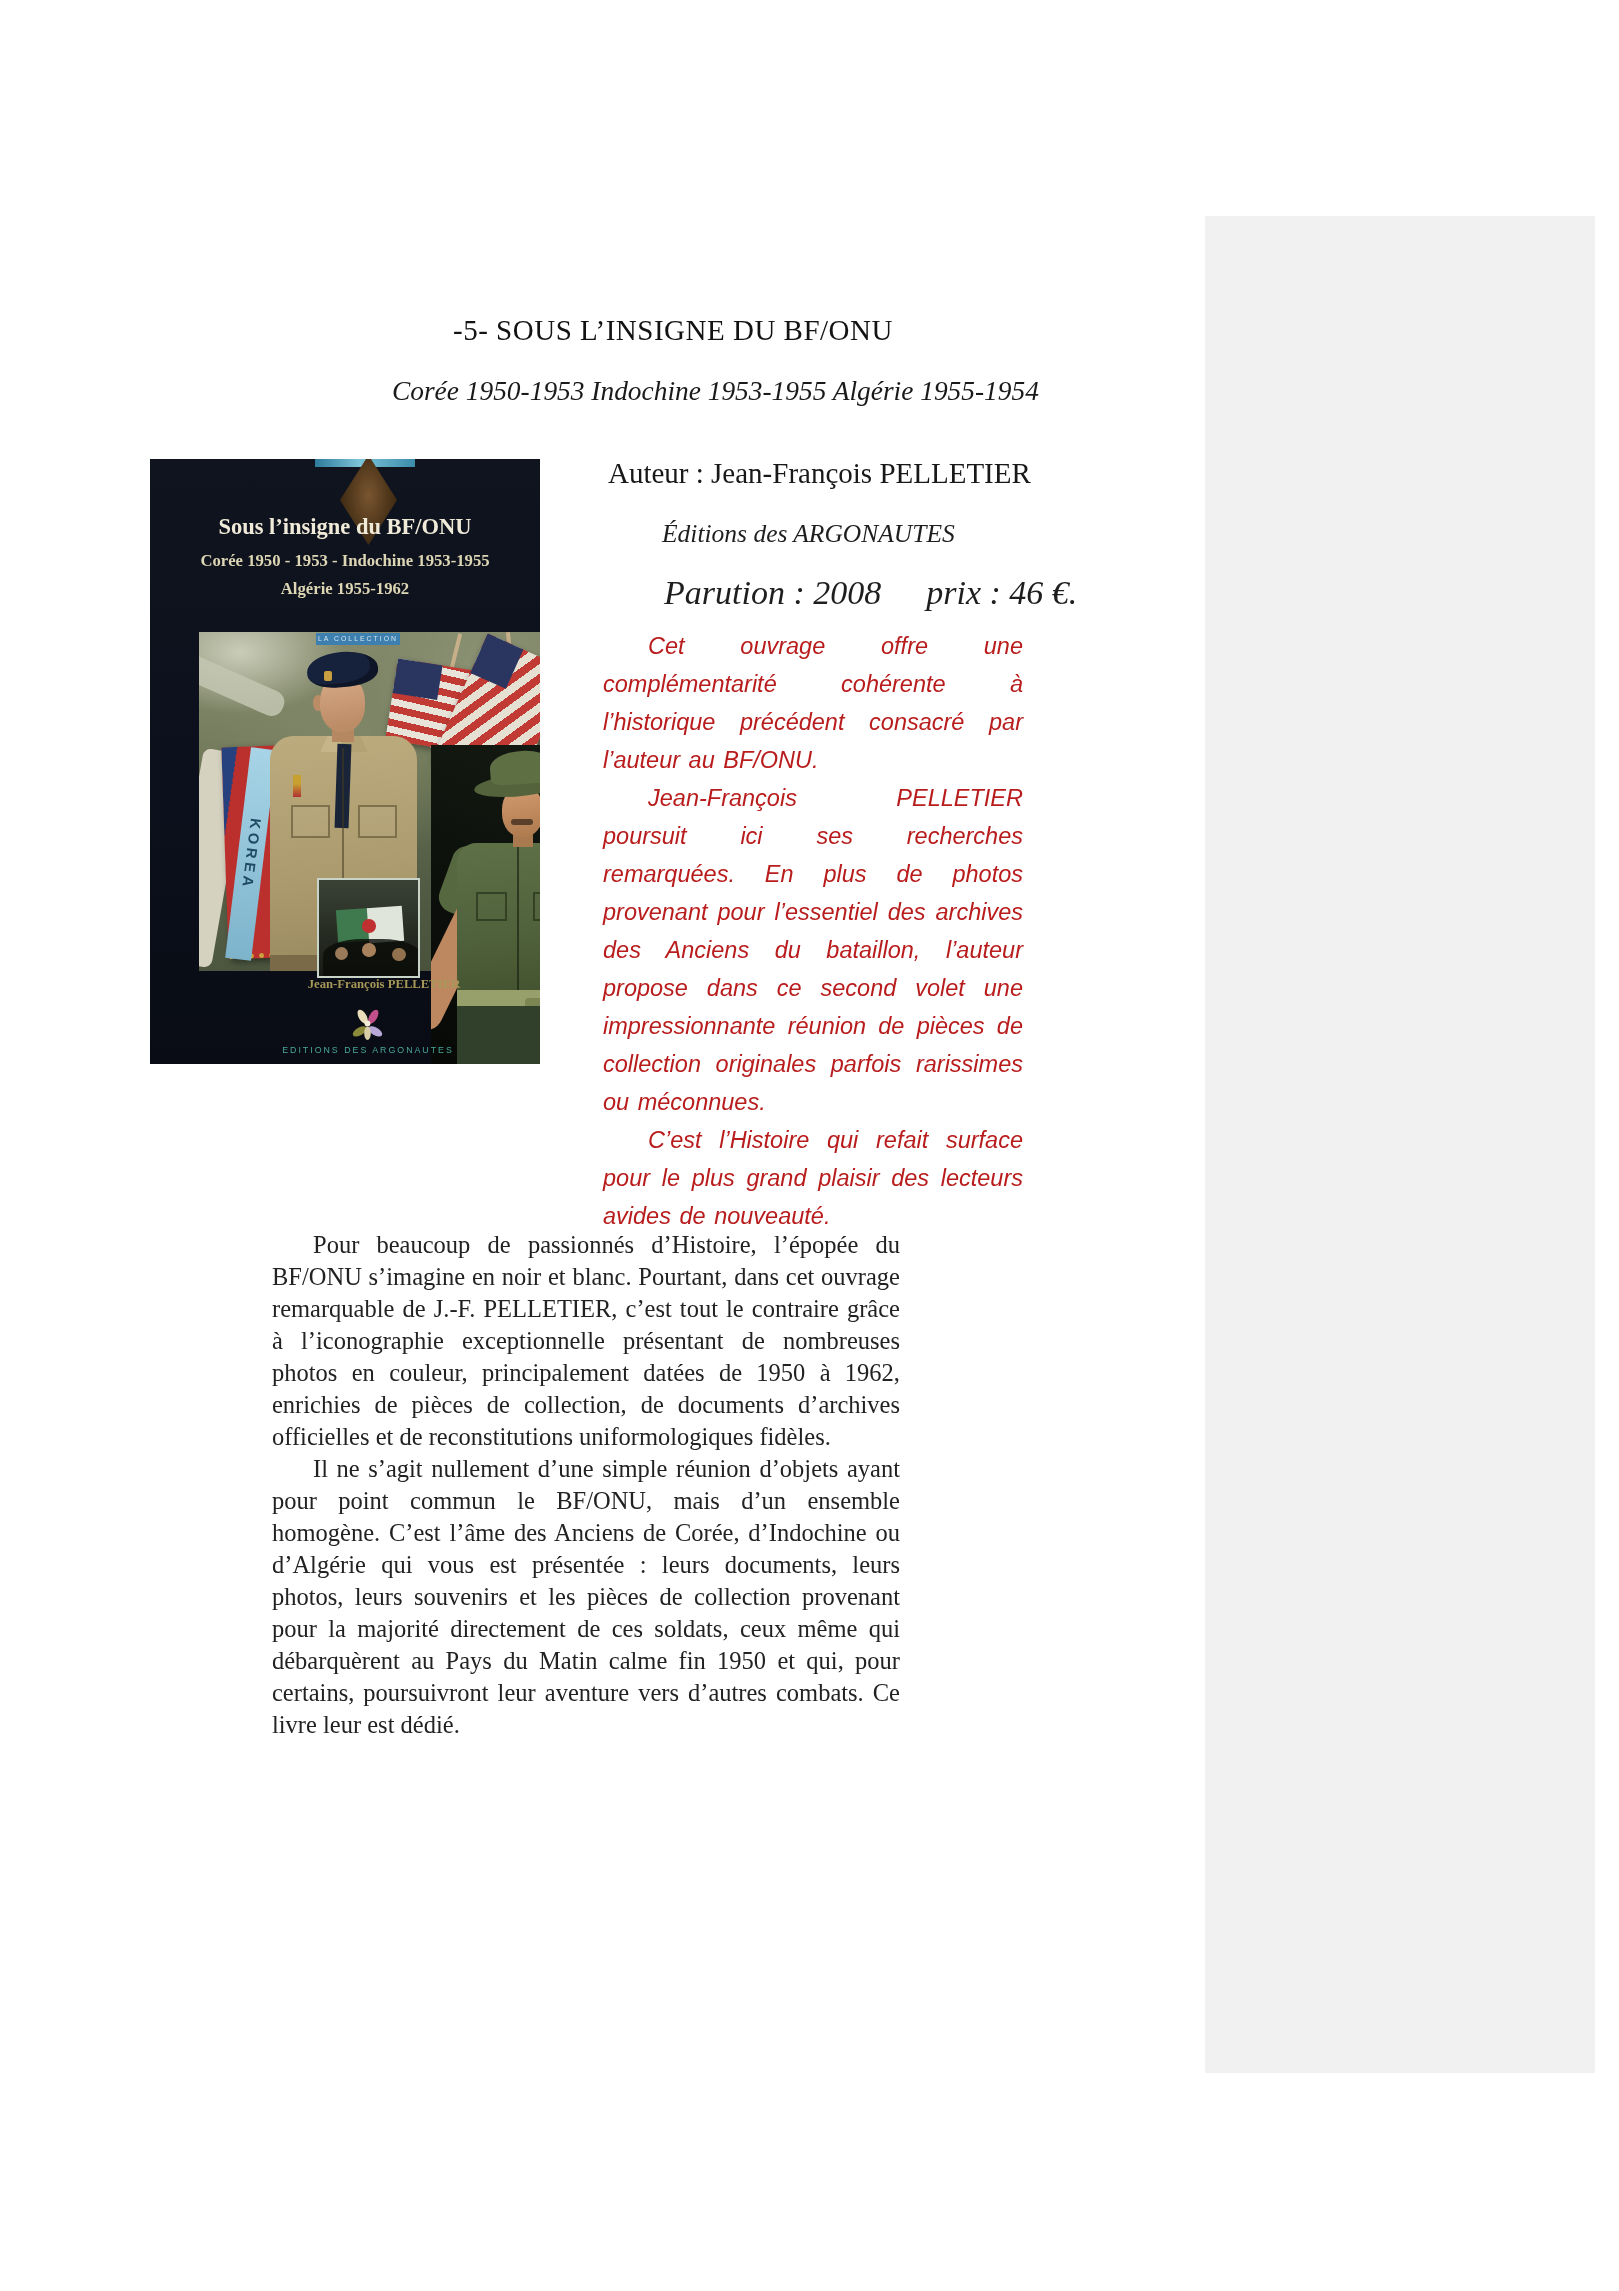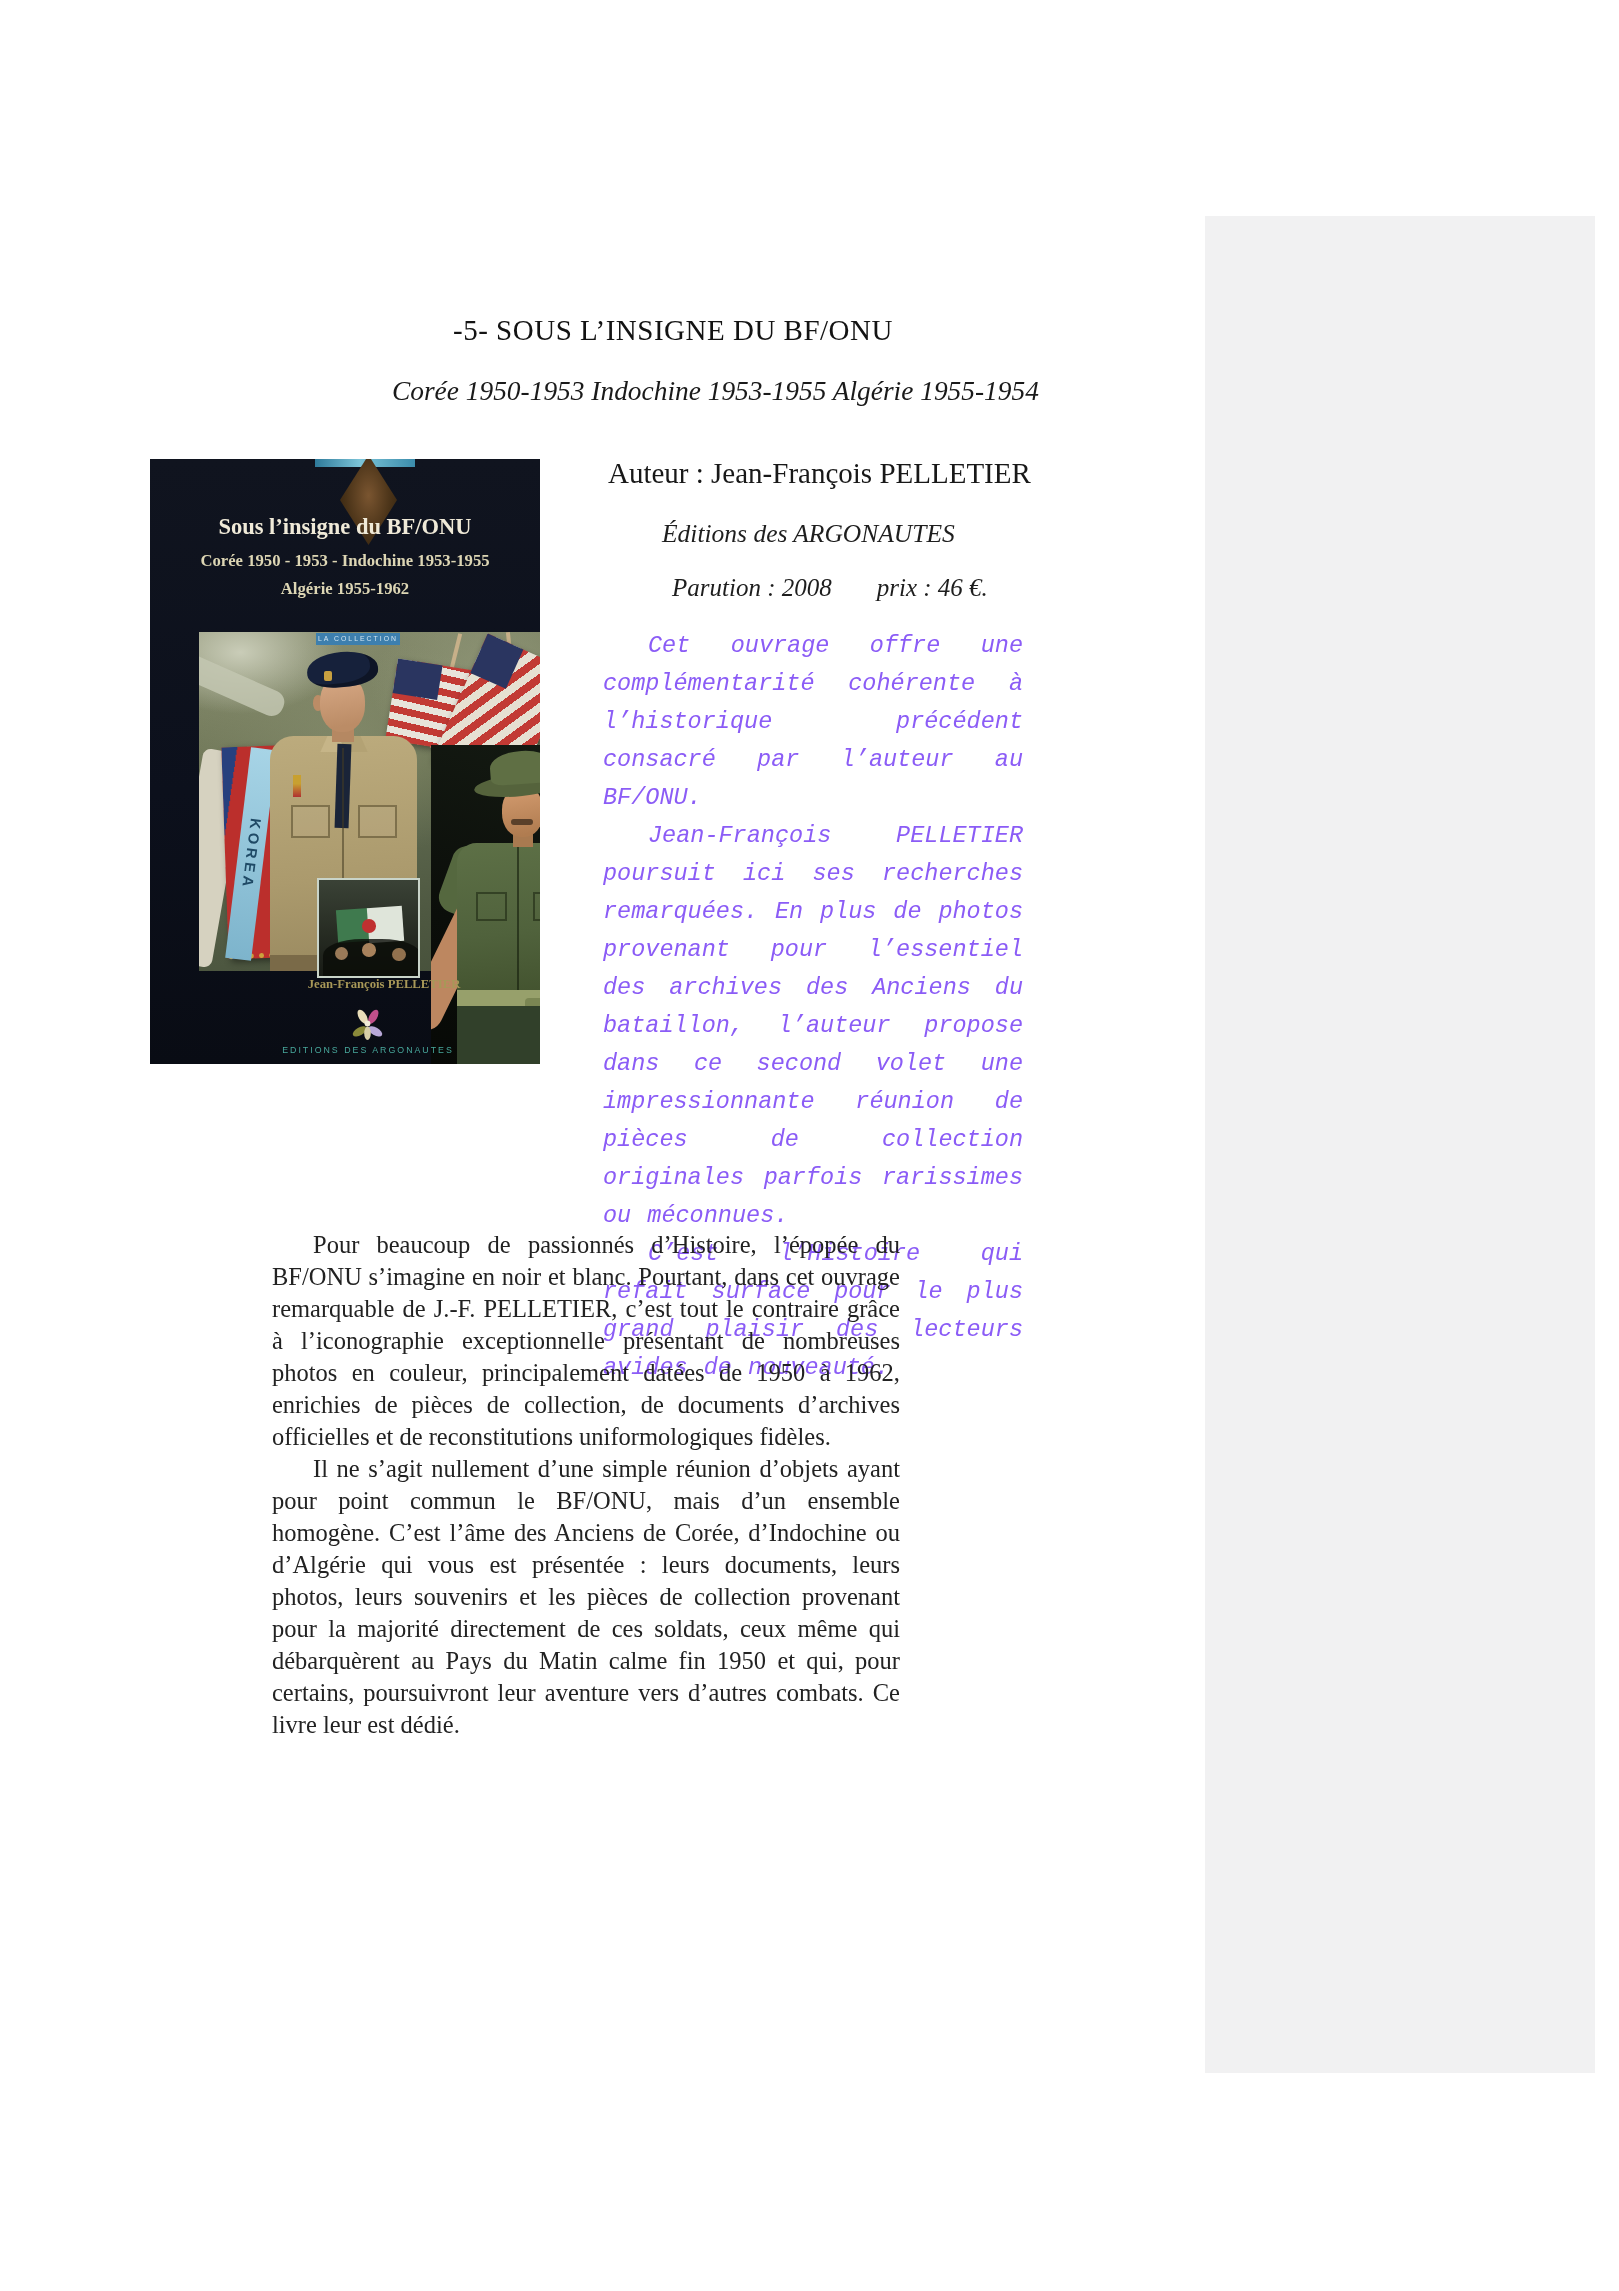--- a/index.html
+++ b/index.html
@@ -16,28 +16,28 @@
     position:absolute; left:427px; top:314px; width:492px; text-align:center;
     font-size:29px; font-weight:normal; letter-spacing:0.5px; color:#131313;
     white-space:nowrap;
   }
   .doc-subtitle {
     position:absolute; left:392px; top:376px; width:627px; text-align:center;
     font-style:italic; font-size:27.4px; color:#1a1a1a; white-space:nowrap;
   }
   .author-line { position:absolute; left:608px; top:457px; font-size:29px; color:#181818; white-space:nowrap; }
   .editions-line { position:absolute; left:662px; top:519px; font-size:25.5px; font-style:italic; white-space:nowrap; }
-  .parution-line { position:absolute; left:664px; top:574px; font-size:25px; font-style:italic; white-space:nowrap;margin-left:8px; }
+  .parution-line { position:absolute; left:664px; top:574px; font-size:34px; font-style:italic; white-space:nowrap; }
   .parution-gap { display:inline-block; width:45px; }
 
   
   .blurb {
     position:absolute; left:603px; top:627px; width:420px;
-    font-family:Liberation Mono, monospace; font-style:italic;
-    font-size:23.5px; line-height:38px; text-align:justify; color:#8b5cf6;
+    font-family:Liberation Sans, sans-serif; font-style:italic;
+    font-size:23.5px; line-height:38px; text-align:justify; color:#b91c1c;
     word-spacing:2px;
   }
   .blurb p { margin:0; text-indent:45px; }
 
   
   .review {
     position:absolute; left:272px; top:1229px; width:628px;
     font-size:24.5px; line-height:32px; text-align:justify; color:#222222;
   }
   .review p { margin:0; text-indent:41px; }

